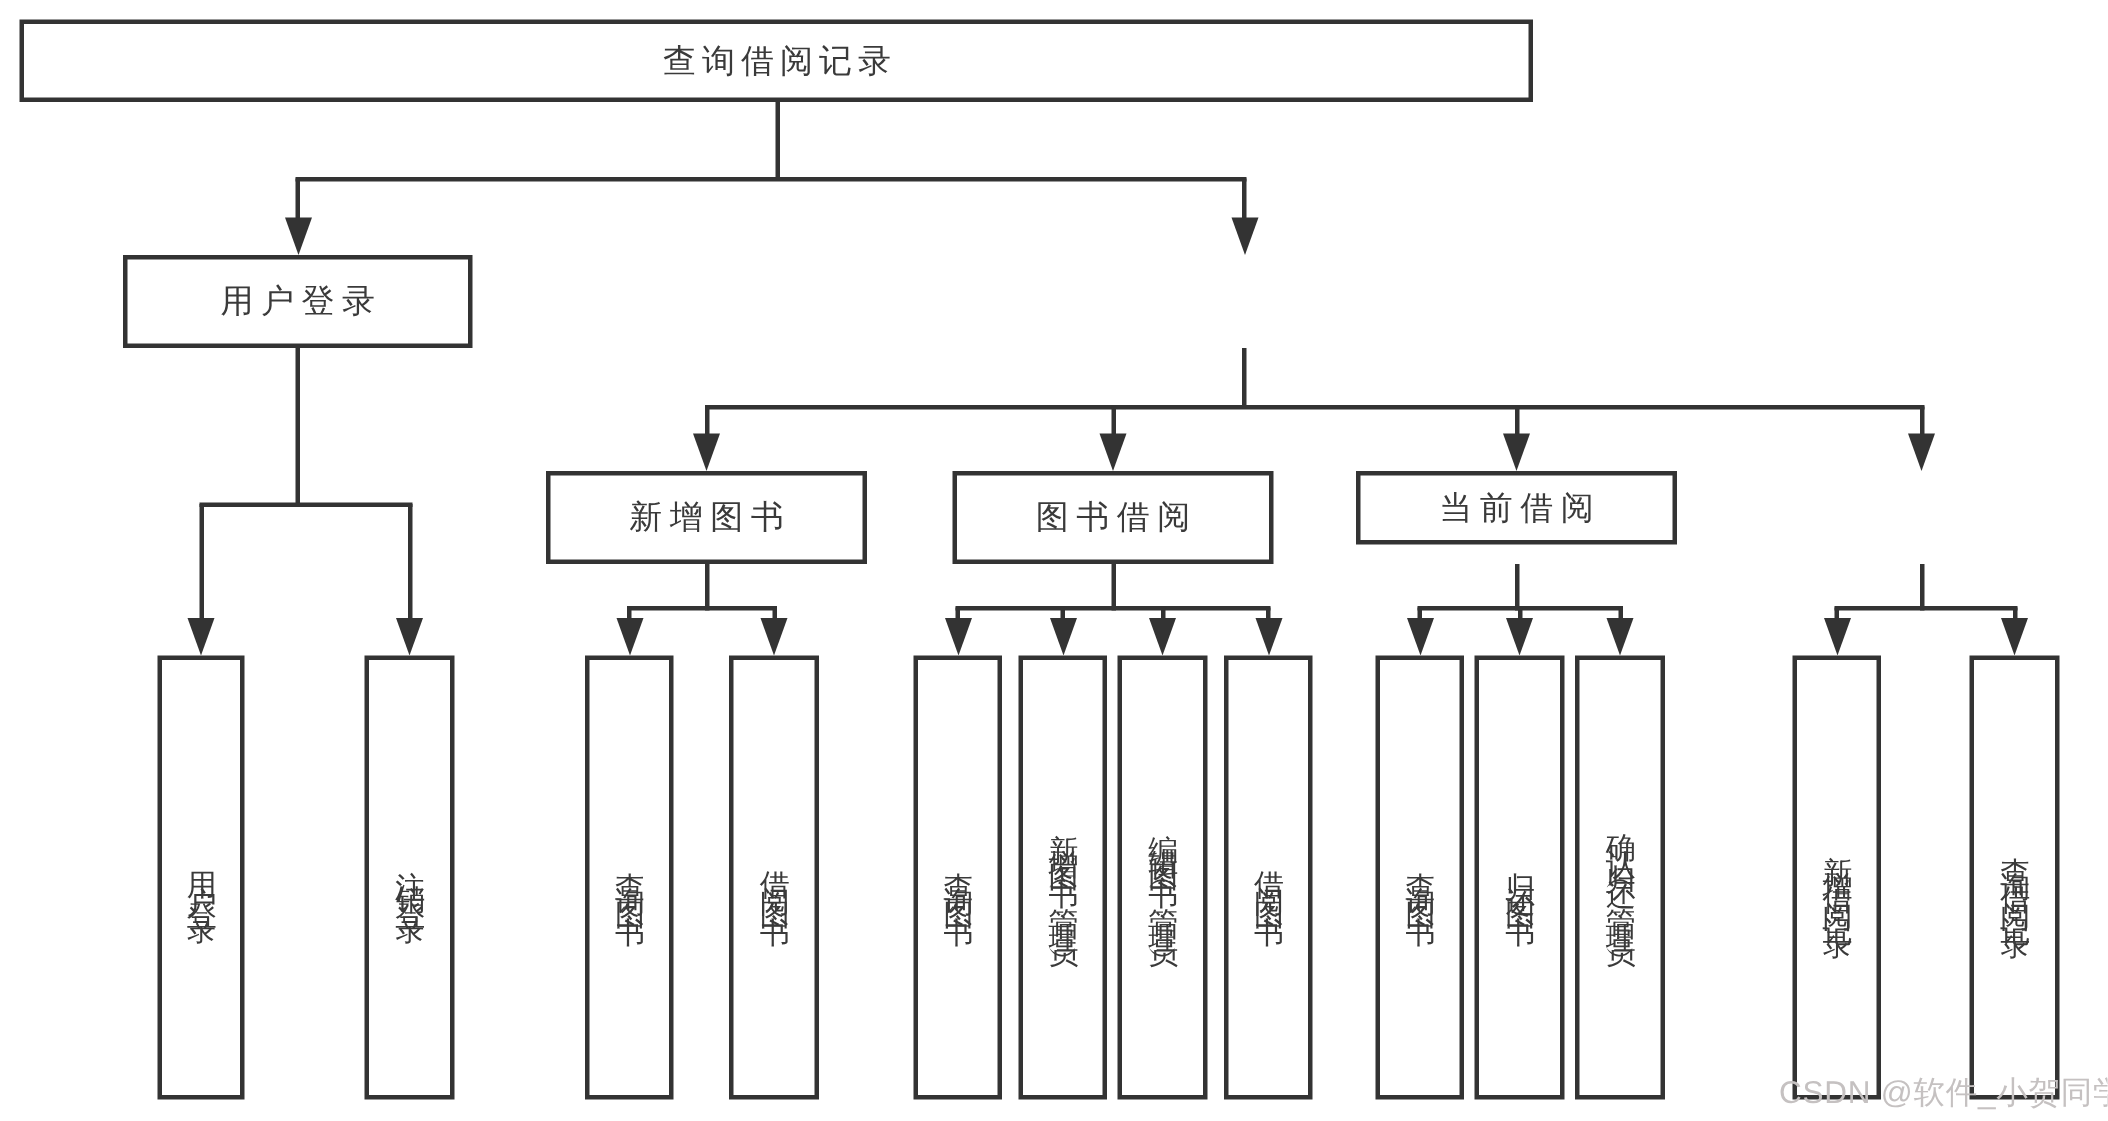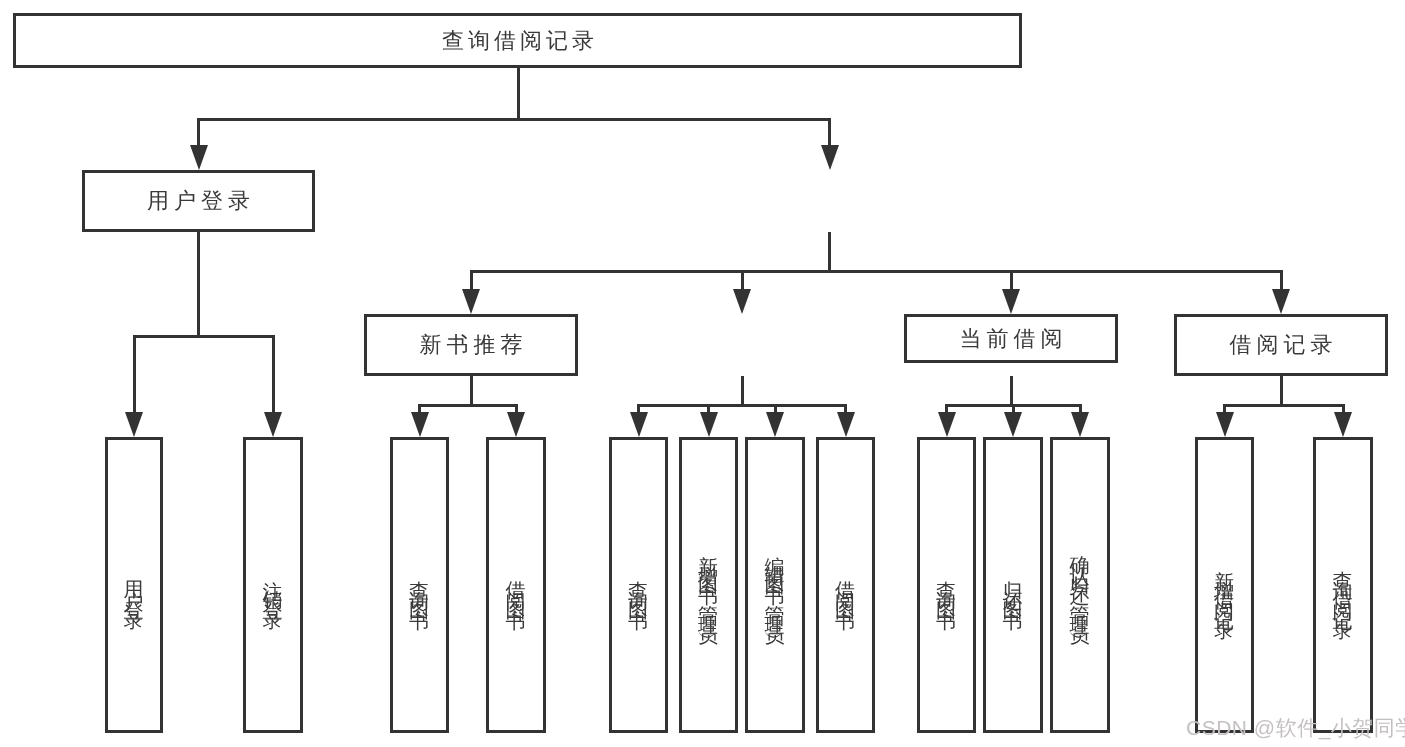--- a/index.html
+++ b/index.html
@@ -88,23 +88,23 @@
   <div class="hl" style="left:469.5px; top:270px; width:813px;"></div>
   <div class="vl" style="left:469.5px; top:271px; height:20px;"></div>
   <div class="ah" style="left:462px; top:289px;"></div>
   <div class="vl" style="left:740.5px; top:271px; height:20px;"></div>
   <div class="ah" style="left:733px; top:289px;"></div>
   <div class="vl" style="left:1009.5px; top:271px; height:20px;"></div>
   <div class="ah" style="left:1002px; top:289px;"></div>
   <div class="vl" style="left:1279.5px; top:271px; height:20px;"></div>
   <div class="ah" style="left:1272px; top:289px;"></div>
 
-  <div class="node" style="left:364px; top:314px; width:214px; height:62px;">新书推荐</div>
+  <div class="node" style="left:364px; top:314px; width:214px; height:62px;">新增图书</div>
+  <div class="node" style="left:635px; top:314px; width:214px; height:62px;">图书借阅</div>
   <div class="node" style="left:904px; top:314px; width:214px; height:49px;">当前借阅</div>
-  <div class="node" style="left:1174px; top:314px; width:214px; height:62px;">借阅记录</div>
 
   <div class="vl" style="left:469.5px; top:376px; height:31px;"></div>
   <div class="hl" style="left:418px; top:404px; width:100px;"></div>
   <div class="vl" style="left:418px; top:405px; height:12px;"></div>
   <div class="ah" style="left:410.5px; top:412px;"></div>
   <div class="vl" style="left:514.5px; top:405px; height:12px;"></div>
   <div class="ah" style="left:507px; top:412px;"></div>
 
   <div class="vl" style="left:740.5px; top:376px; height:31px;"></div>
   <div class="hl" style="left:637px; top:404px; width:210px;"></div>

